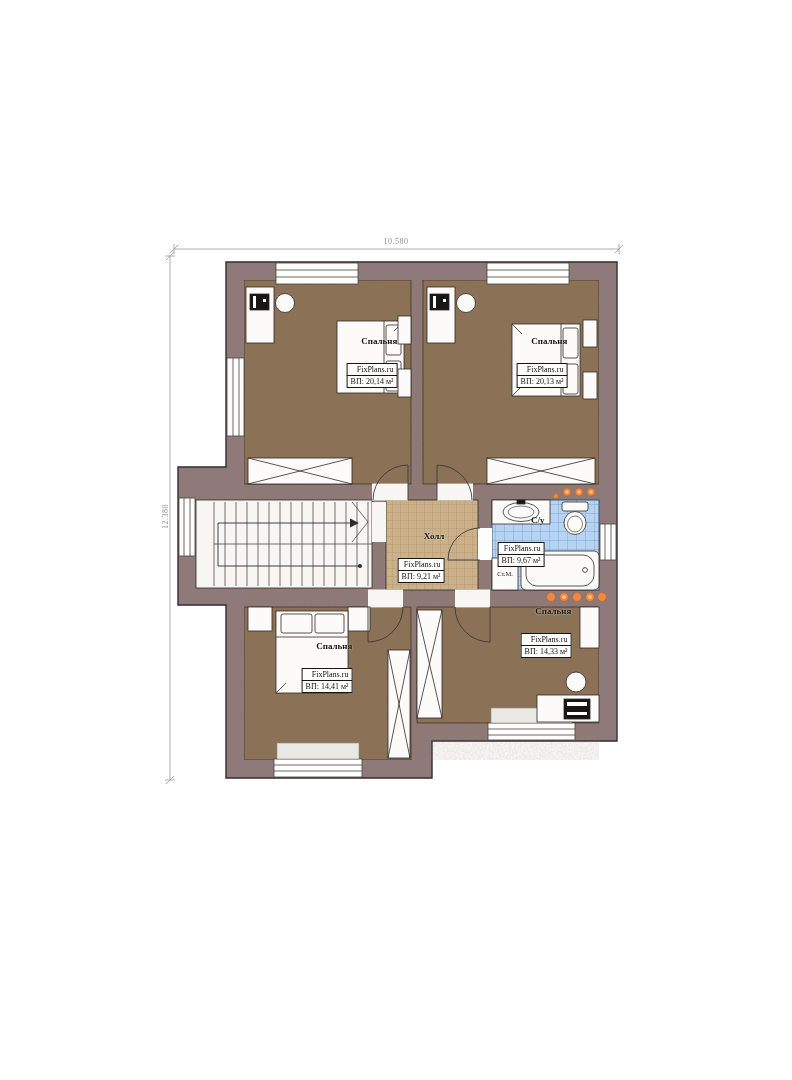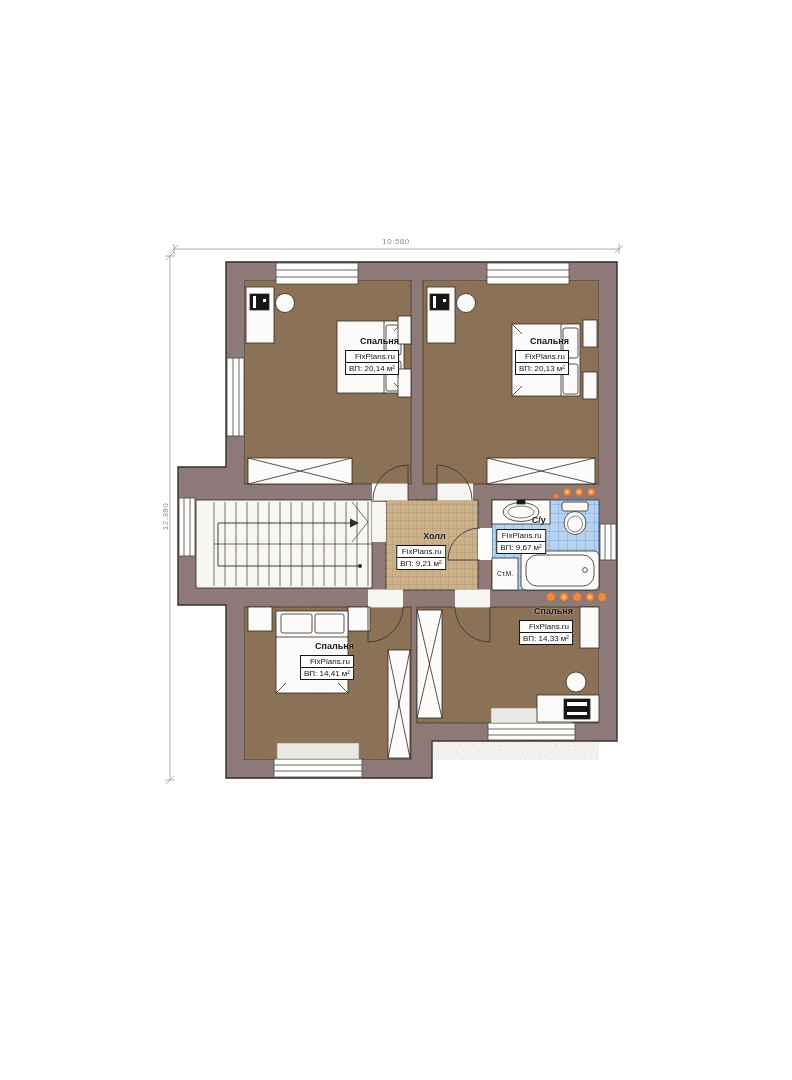--- a/index.html
+++ b/index.html
@@ -1,24 +1,24 @@
 <!DOCTYPE html>
 <html><head>
 <meta charset="utf-8">
 <style>
   html,body{margin:0;padding:0;background:#ffffff;}
   #stage{position:relative;width:712px;height:1080px;background:#ffffff;overflow:hidden;
-         font-family:Liberation Sans, sans-serif;}
+         font-family:Liberation Serif, serif;}
   svg{position:absolute;left:0;top:0;}
   .room-label{position:absolute;transform:translateX(-50%);text-align:right;z-index:5;}
   .room-name{font-weight:bold;font-size:9px;color:#141414;white-space:nowrap;line-height:11px;
              text-shadow:0 0 2px rgba(255,255,255,.8);}
   .room-box{display:block;border:1px solid #141414;background:#fdfdfc;font-size:8px;
             color:#141414;padding:1px 3px 0 3px;margin-top:-1px;white-space:nowrap;line-height:10px;}
-  .room-box:first-of-type{margin-top:3px;}
+  .room-box:first-of-type{margin-top:16px;}
   .dim-label{position:absolute;font-size:8px;color:#8e8e8e;z-index:4;letter-spacing:.5px;}
   #dim-top-label{left:396px;top:237px;transform:translateX(-50%);}
   #dim-left-label{left:142px;top:512px;width:46px;text-align:center;transform:rotate(-90deg);}
   .tiny-label{position:absolute;font-size:6.5px;color:#202020;z-index:5;transform:translateX(-50%);
               white-space:nowrap;}
 </style>
 </head>
 <body>
 
 <div id="stage">

